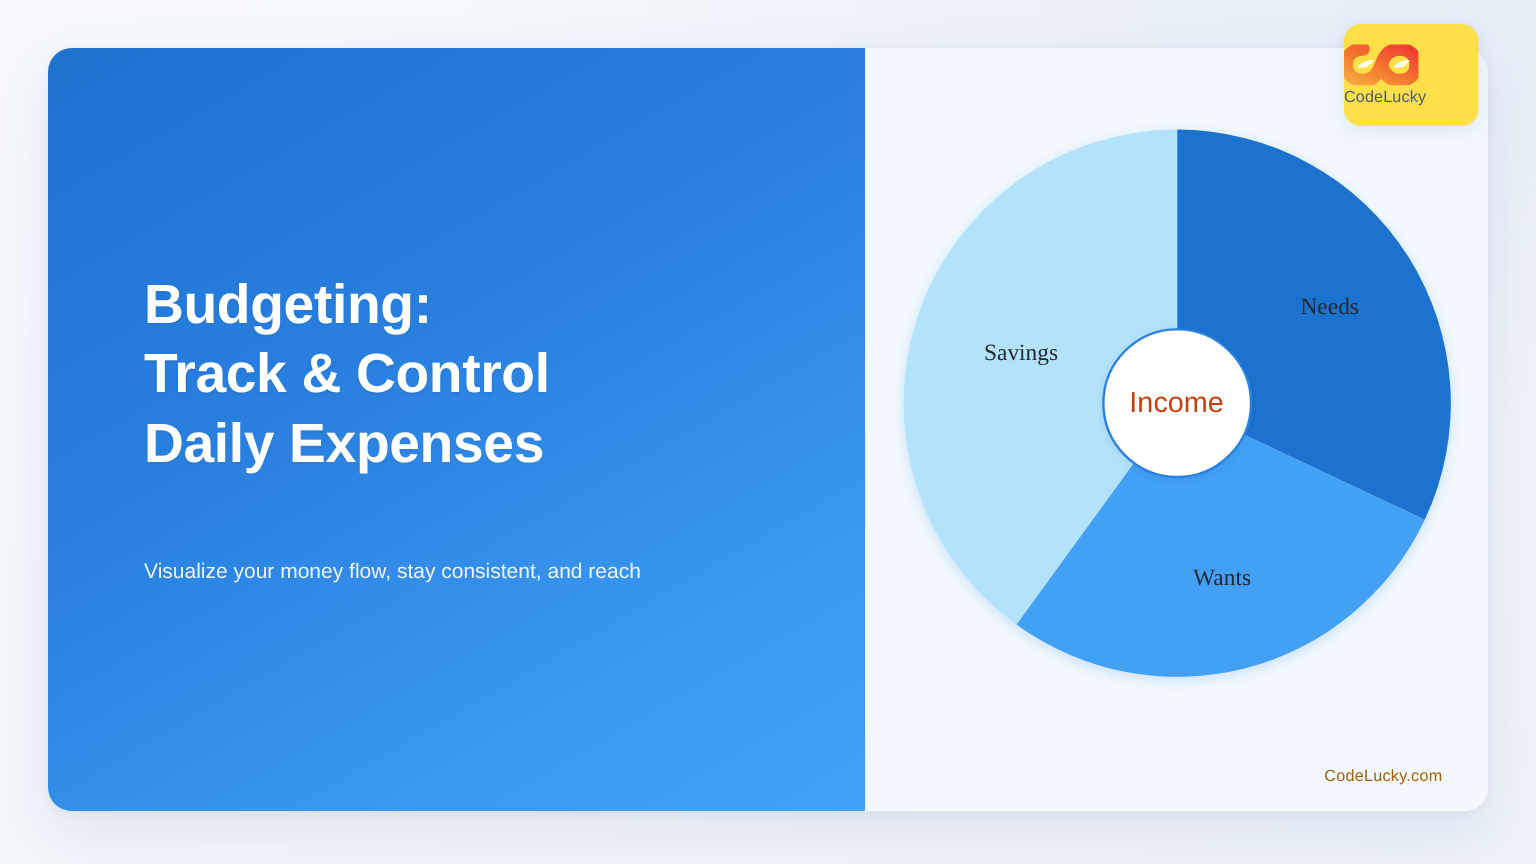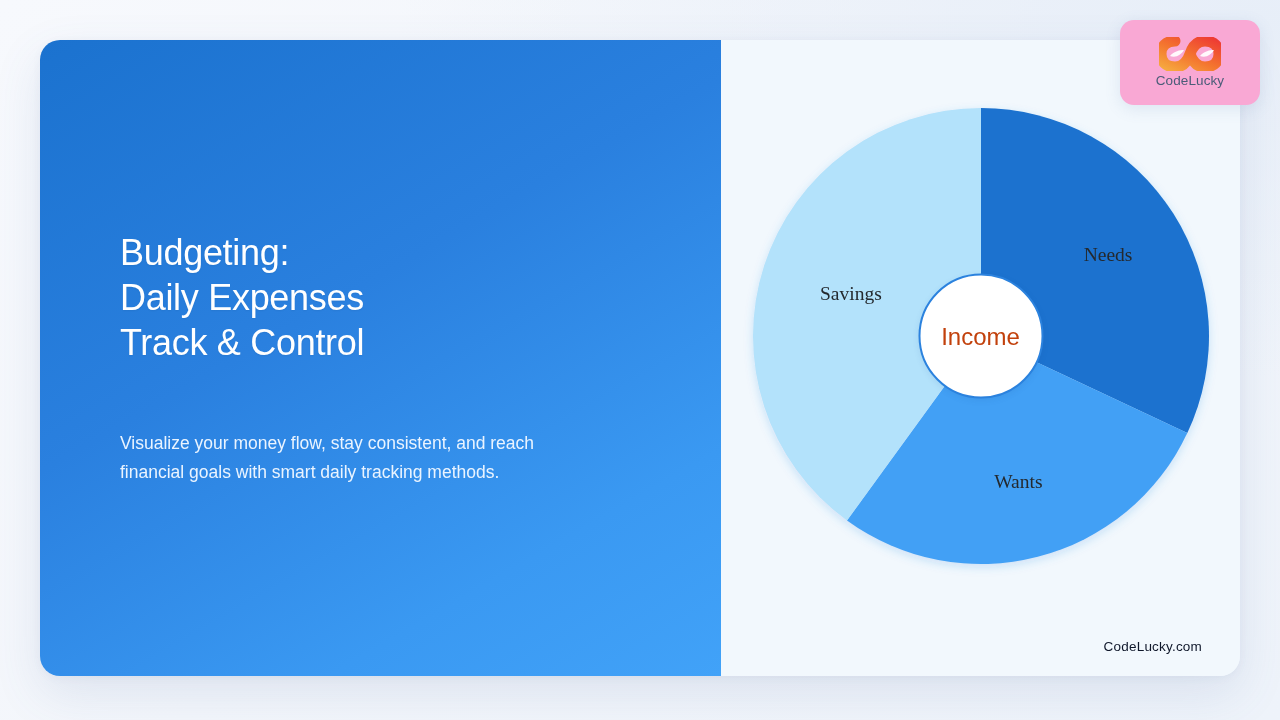--- a/index.html
+++ b/index.html
@@ -35,22 +35,22 @@
     background:linear-gradient(150deg, #1b72cf 0%, #2a80df 42%, #3a99f2 78%, #41a2f8 100%);
     padding:0 0 0 80px;
     display:flex;
     flex-direction:column;
     justify-content:center;
     position:relative;
   }
 
   .hero-title {
     color:#ffffff;
-    font-size:36px;
-    font-weight:normal;
+    font-size:46px;
+    font-weight:bold;
     line-height:1.26;
     letter-spacing:-0.3px;
     margin-bottom:46px;
     text-shadow:0 1px 2px rgba(0,0,0,.06);
   }
   .hero-title .tline { display:block; }
 
   .hero-sub {
     color:#eaf4ff;
     font-size:17.5px;
@@ -100,60 +100,58 @@
     font-size:24px;
     color:#c2410c;
     font-family:"Liberation Sans", sans-serif;
     box-shadow:0 2px 6px rgba(30,80,150,.10);
   }
 
   .watermark {
     position:absolute;
     right:38px; bottom:22px;
     font-size:13.5px;
-    color:#0f172a;
+    color:#a16207;
     letter-spacing:.2px;
   }
 
   
   .logo-badge {
     position:absolute;
     left:1120px; top:20px;
-    width:140px; height:85px;
-    background:#f9a8d4;
+    width:112px; height:85px;
+    background:#fde047;
     border-radius:14px;
     display:flex;
     flex-direction:column;
-    align-items:center;
     justify-content:center;
     gap:2px;
     box-shadow:0 4px 16px rgba(90,120,170,.14);
     z-index:5;
   }
   .logo-mark { width:62px; height:34px; display:block; }
   .logo-text {
     font-size:13.5px;
     color:#4a5c78;
     letter-spacing:.1px;
   }
 </style>
 </head>
 <body>
 
 <div class="card">
 
   <section class="hero">
     <h1 class="hero-title">
       <span class="tline">Budgeting:</span>
+      <span class="tline">Track &amp; Control</span>
       <span class="tline">Daily Expenses</span>
-      <span class="tline">Track &amp; Control</span>
     </h1>
     <p class="hero-sub">
       <span class="sline">Visualize your money flow, stay consistent, and reach</span>
-      <span class="sline">financial goals with smart daily tracking methods.</span>
     </p>
   </section>
 
   <section class="chart-panel">
 
     <div class="chart-wrap">
       <svg viewBox="0 0 466 466">
         <defs>
           <filter id="pieShadow" x="-20%" y="-20%" width="140%" height="140%">
             <feDropShadow dx="0" dy="3" stdDeviation="5" flood-color="#2b82de" flood-opacity="0.20"></feDropShadow>

